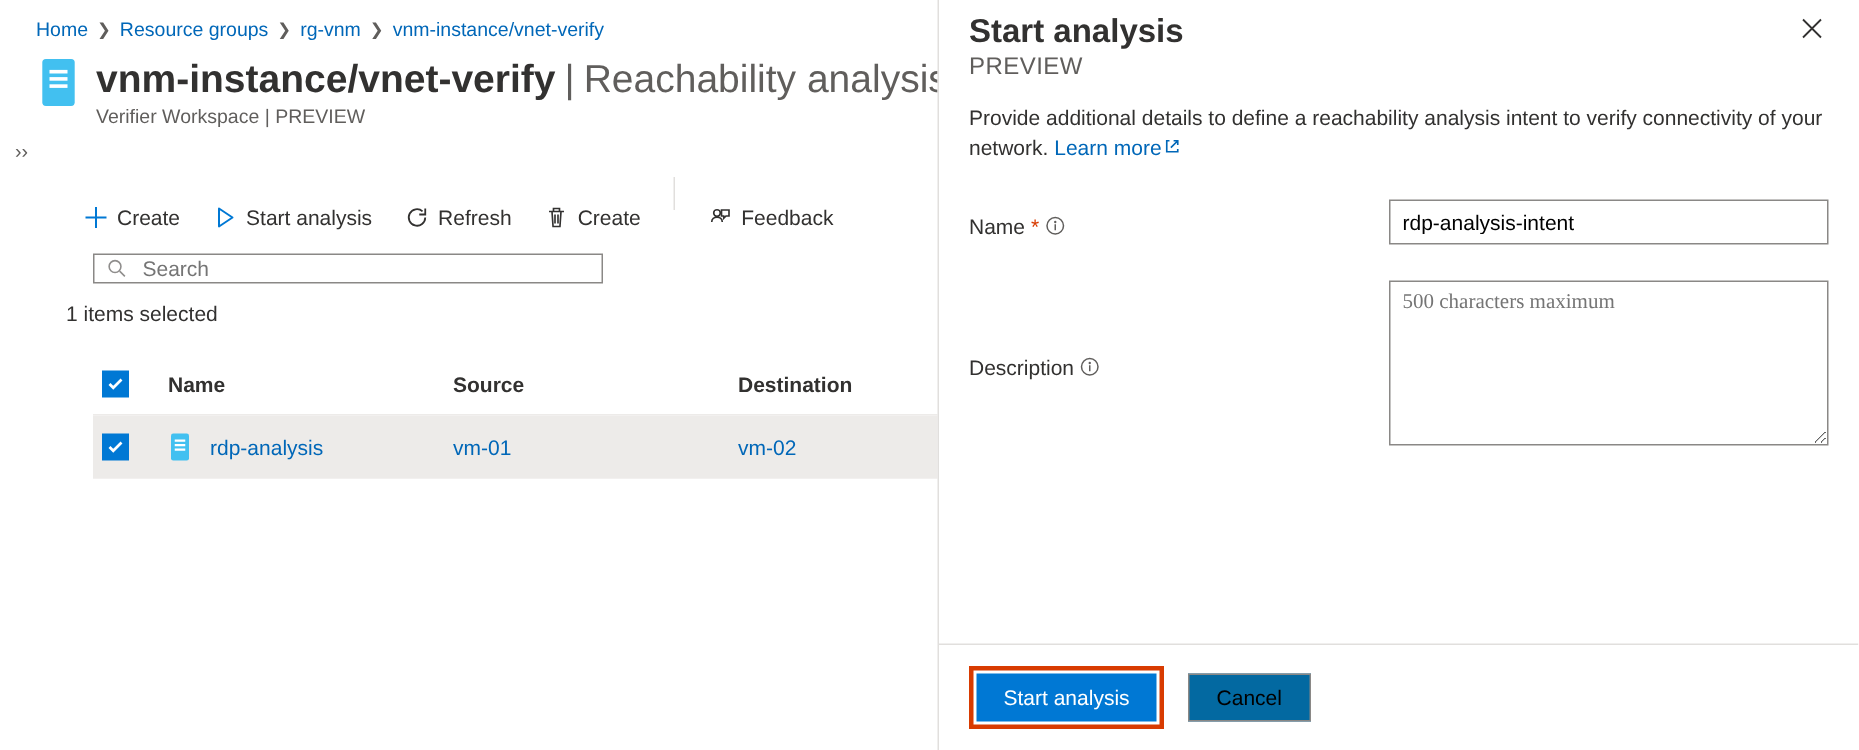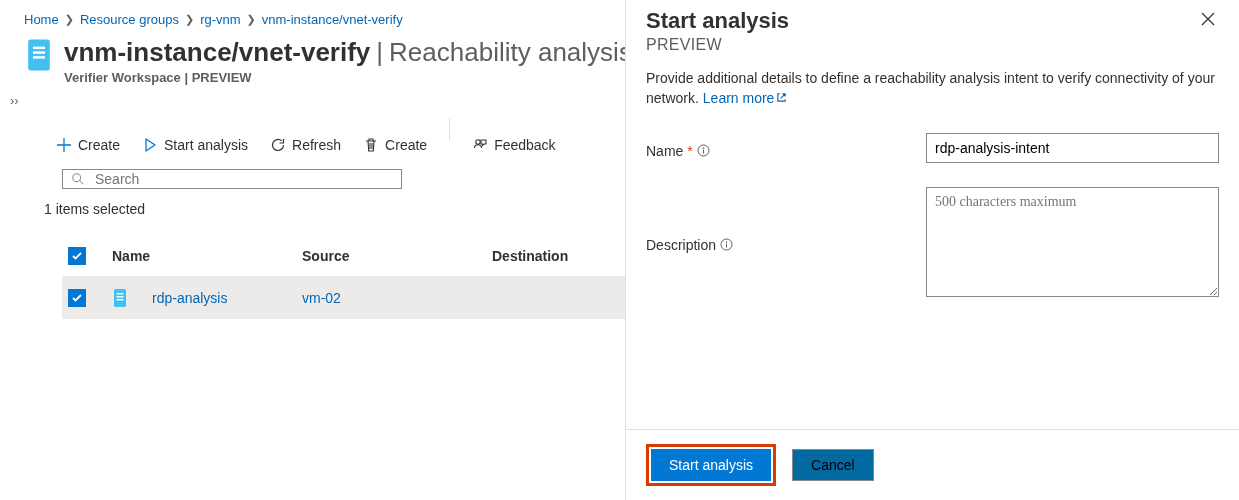--- a/index.html
+++ b/index.html
@@ -26,21 +26,21 @@
   .breadcrumb{display:flex;align-items:center;gap:6px;font-size:13px;margin:4px 0 10px 0;}
   .breadcrumb a{color:var(--link);text-decoration:none;}
   .chev{color:var(--muted);font-size:11px;}
 
   
   .header{display:flex;align-items:flex-start;gap:10px;}
   .doc-icon{width:30px;height:36px;display:flex;flex-direction:column;justify-content:center;align-items:center;}
   .doc-icon svg{width:30px;height:36px;}
   .title-line{font-size:26px;font-weight:600;display:flex;align-items:baseline;gap:6px;}
   .title-sub{font-weight:400;color:var(--muted);}
-  .subtitle{font-size:13px;color:var(--muted);margin-top:2px;font-weight:bold;}
+  .subtitle{font-size:13px;color:var(--muted);margin-top:2px;}
 
   
   .toolbar{display:flex;align-items:center;gap:22px;margin:20px 0 16px 32px;font-size:14px;}
   .tbtn{display:inline-flex;align-items:center;gap:6px;color:var(--text);cursor:pointer;background:none;border:none;padding:0;font-size:14px;margin-top:32px;}
   .tbtn svg{width:16px;height:16px;}
   .tsep{width:1px;height:22px;background:var(--panel-border);}
 
   
   .search-wrap{margin-left:38px;width:340px;height:20px;border:1px solid var(--border);display:flex;align-items:center;padding:0 8px;gap:8px;}
   .search-wrap svg{width:14px;height:14px;opacity:.7;}
@@ -48,21 +48,21 @@
 
   .status{margin:12px 0 18px 20px;font-size:14px;color:var(--text);}
 
   
   .table{margin-left:38px;width:720px;}
   .thead,.trow{display:grid;grid-template-columns:50px 190px 190px 1fr;align-items:center;height:42px;border-bottom:1px solid var(--row-border);}
   .thead{font-weight:600;}
   .trow{background:var(--row-sel);}
   .chk{width:18px;height:18px;background:var(--check);margin-left:6px;display:flex;align-items:center;justify-content:center;}
   .chk svg{width:12px;height:12px;}
-  .name-cell{display:flex;align-items:center;gap:24px;color:var(--link);}
+  .name-cell{display:flex;align-items:center;gap:12px;color:var(--link);}
   .name-cell svg{width:16px;height:20px;}
   .table a{color:var(--link);text-decoration:none;}
 
   
   .panel{position:absolute;top:0;right:0;width:614px;height:500px;background:#fff;border-left:1px solid var(--panel-border);display:flex;flex-direction:column;}
   .panel-head{padding:8px 20px 14px 20px;}
   .panel-title-row{display:flex;justify-content:space-between;align-items:flex-start;}
   .panel-title{font-size:22px;font-weight:600;}
   .panel-sub{font-size:16px;color:var(--muted);margin-top:2px;letter-spacing:.3px;}
   .close{background:none;border:none;cursor:pointer;color:var(--text);padding:4px;}
@@ -185,20 +185,21 @@
       </div>
       <div class="name-cell">
         <svg viewBox="0 0 16 20">
             <rect x="2" y="1" width="12" height="18" rx="1.5" fill="#42c0f0"></rect>
             <rect x="4.5" y="5" width="7" height="1.5" fill="#fff"></rect>
             <rect x="4.5" y="8" width="7" height="1.5" fill="#fff"></rect>
             <rect x="4.5" y="11" width="7" height="1.5" fill="#fff"></rect>
           </svg>
         <a href="#">rdp-analysis</a>
       </div>
+      <div><a href="#">vm-01</a></div>
       <div><a href="#">vm-02</a></div>
     </div>
   </div>
 </div>
 
 <div class="panel">
   <div class="panel-head">
     <div class="panel-title-row">
       <div>
         <div class="panel-title">Start analysis</div>

